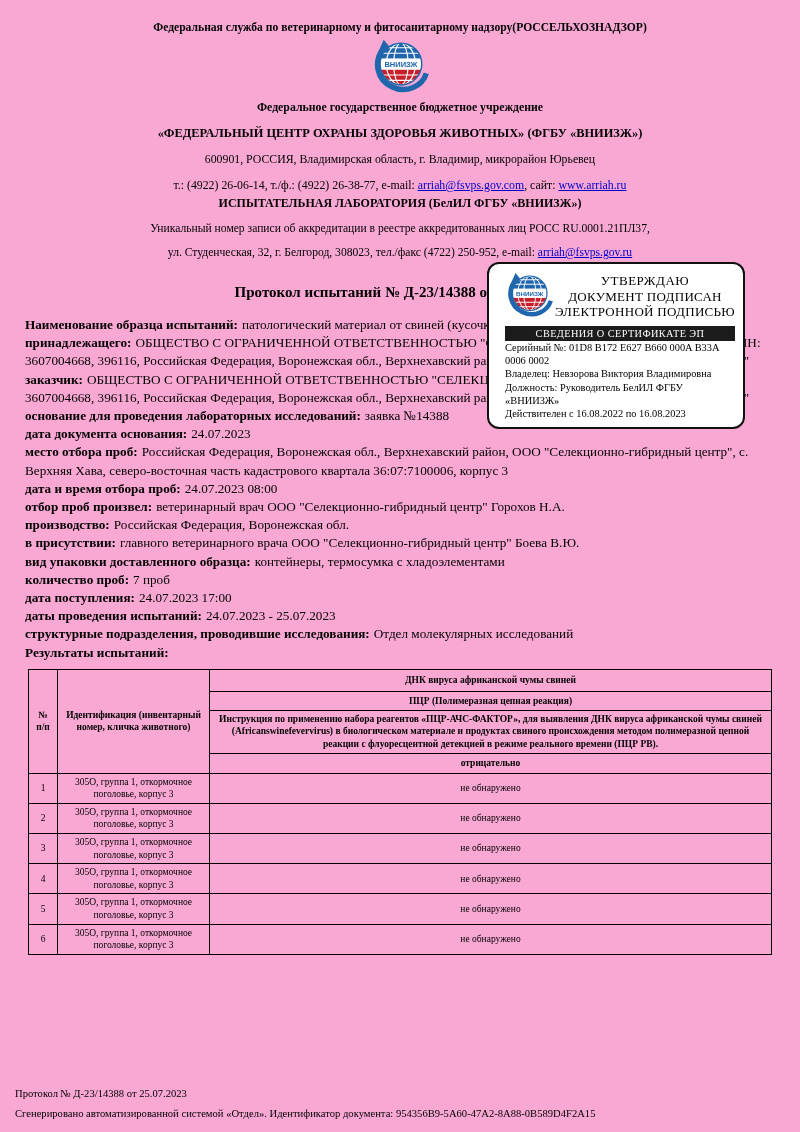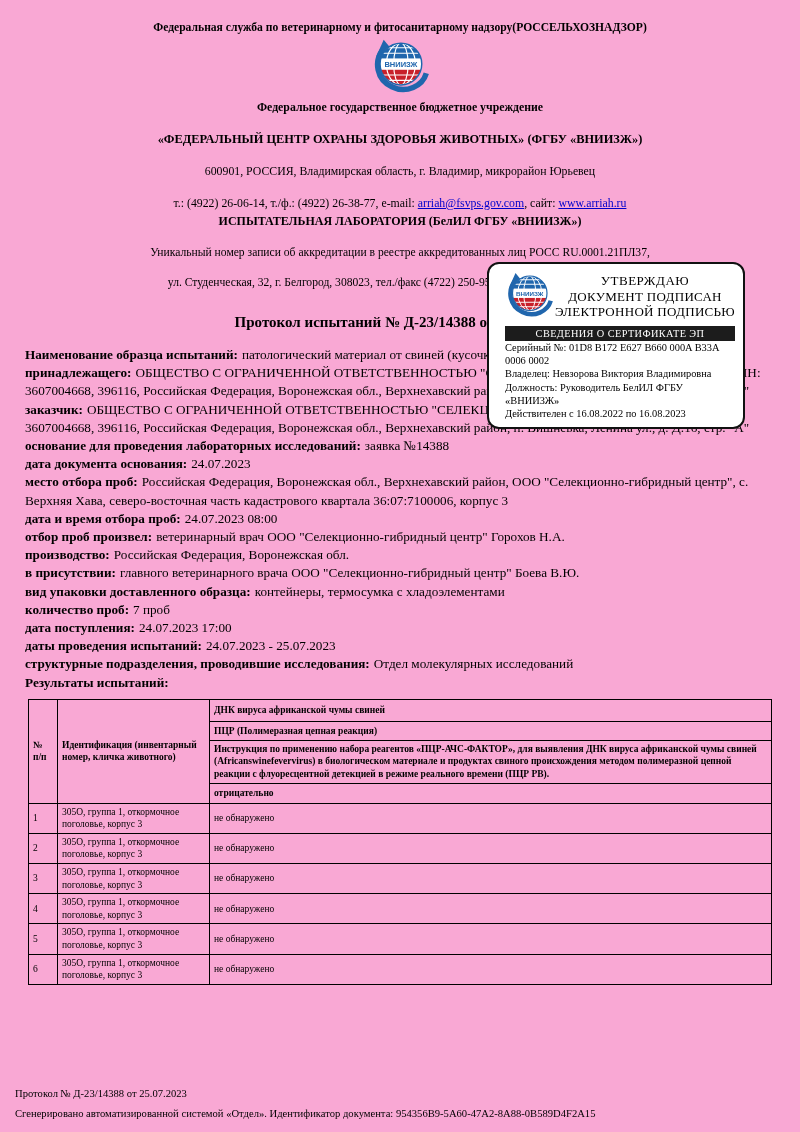--- a/index.html
+++ b/index.html
@@ -9,21 +9,21 @@
     background:#f9a8d4;
     overflow:hidden;
     font-family:"Liberation Serif","DejaVu Serif",serif;
     color:#000;
   }
   p{margin:0;}
   
   .hdr{padding-top:21px;}
   .agency{font-size:11.6px;font-weight:bold;text-align:center;}
   .logo-wrap{width:58px;margin:2px auto 0 auto;}
-  .h-line{font-size:11.8px;text-align:center;margin-top:17px;}
+  .h-line{font-size:11.8px;text-align:center;margin-top:11px;}
   .org-type{font-weight:bold;margin-top:2px;}
   .org-name{font-size:12.4px;font-weight:bold;}
   .lab-title{font-weight:bold;margin-top:3px;font-size:12px;}
   .small-line{font-size:11.6px;}
   a.lnk{color:#0000cc;text-decoration:underline;cursor:pointer;}
   
   .stamp{
     position:absolute;left:487px;top:262px;width:258px;
     border:2.5px solid #111;border-radius:12px;
     background:#fff;box-sizing:border-box;
@@ -44,21 +44,21 @@
   .title{font-size:15px;font-weight:bold;text-align:center;margin:25px 0 0 0;}
   .body-block{padding:15px 26px 0 25px;font-size:13.2px;line-height:18.2px;text-align:left;}
   .field b{margin-right:4px;}
   
   table.results{
     border-collapse:collapse;table-layout:fixed;
     margin:7px 0 0 28px;width:744px;
     font-size:9.5px;line-height:12.6px;
   }
   table.results td{
-    border:1.4px solid #000;text-align:left;vertical-align:middle;
+    border:1.4px solid #000;text-align:center;vertical-align:middle;
     padding:2px 4px;overflow:hidden;
   }
   td.hb{font-weight:bold;}
   tr.r-test td{height:17px;}
   tr.r-meth td{height:14px;}
   tr.r-norm td{height:15px;font-family:Liberation Serif, serif;}
   tr.data-row td{height:24px;}
   
   .footer{position:absolute;left:15px;top:1084px;font-size:10.6px;line-height:19.5px;}
 </style>

